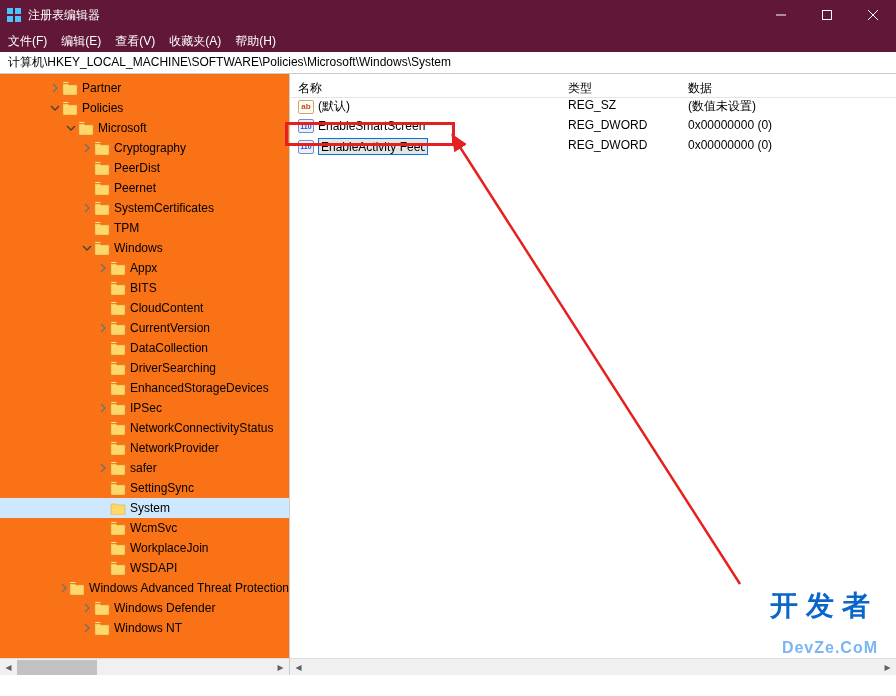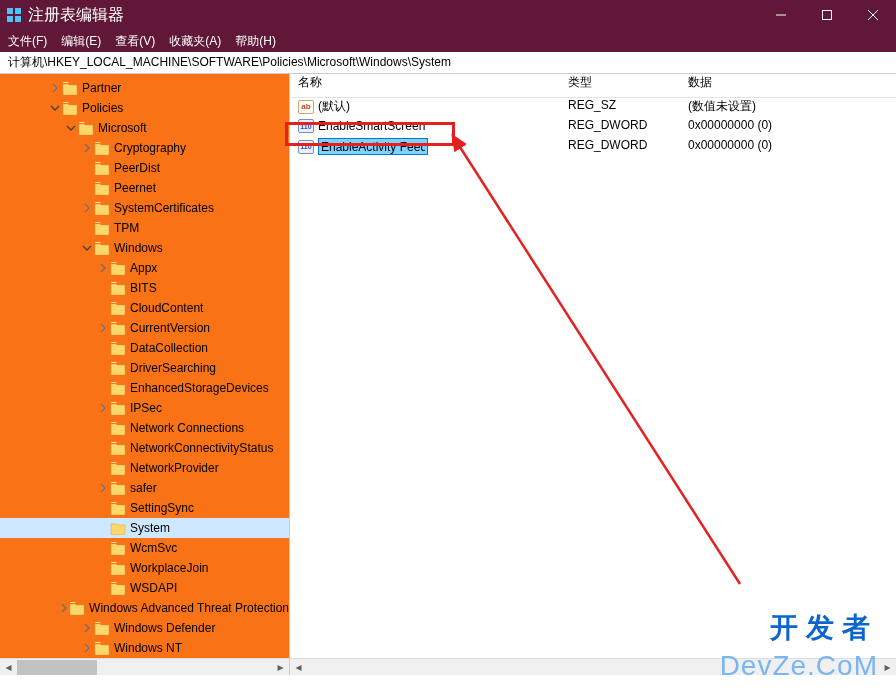--- a/index.html
+++ b/index.html
@@ -1,20 +1,20 @@
 <!DOCTYPE html>
 <html><head>
 <meta charset="utf-8">
 <style>
 * { margin: 0; padding: 0; box-sizing: border-box; font-family: 'Microsoft YaHei', 'Segoe UI', sans-serif; font-size: 12px; }
 body { width: 896px; height: 696px; background: #fff; overflow: hidden; position: relative; }
 
 .titlebar { height: 30px; background: #611737; color: #fff; display: flex; align-items: center; padding-left: 6px; }
 .titlebar-icon { width: 16px; height: 16px; margin-right: 6px; display:inline-flex; align-items:center; justify-content:center; }
-.titlebar-text { flex: 1; font-size: 16px; }
+.titlebar-text { flex: 1; font-size: 12px; }
 .titlebar-btns { display: flex; height: 100%; }
 .titlebar-btn { width: 46px; height: 30px; display: flex; align-items: center; justify-content: center; color: #fff; }
 .titlebar-btn svg { stroke: #fff; }
 
 .menubar { height: 22px; background: #611737; color: #fff; display: flex; align-items: center; padding-left: 8px; gap: 14px; font-size: 12px; }
 .menu-item { cursor: default; }
 
 .addressbar { height: 22px; border-bottom: 1px solid #ccc; display: flex; align-items: center; padding-left: 8px; font-size: 12px; background:#fff; color:#000; }
 
 .main { display: flex; height: 601px; }
@@ -23,43 +23,43 @@
 .tree-row { display: flex; align-items: center; height: 20px; padding-left: 0; }
 .tree-row.selected { background: #cde8ff; }
 .indent { display: inline-block; }
 .expander { width: 14px; height: 14px; display: inline-flex; align-items:center; justify-content:center; color:#5b5b5b; }
 .expander.none { visibility: hidden; }
 .folder-icon { width: 16px; height: 14px; margin-right: 4px; display:inline-flex; }
 .folder-icon svg { width:16px; height:14px; }
 .tree-label { font-size: 12px; }
 
 .list-pane { flex: 1; position: relative; background:#fff; }
-.list-header { display: flex; height: 24px; border-bottom: 1px solid #e5e5e5; align-items: flex-start; }
+.list-header { display: flex; height: 24px; border-bottom: 1px solid #e5e5e5; align-items: flex-end; }
 .list-header-cell { padding-left: 8px; font-size: 12px; color:#000; }
 .col-name { width: 270px; }
 .col-type { width: 120px; }
 .col-data { flex: 1; }
 .list-body { }
 .list-row { display: flex; align-items: flex-start; height: 20px; }
 .list-cell { padding-left: 8px; font-size: 12px; display:flex; align-items:center; }
 .list-cell .reg-icon { width: 16px; height: 16px; margin-right: 4px; display:inline-flex; align-items:center; justify-content:center; }
 .reg-sz { color: #d04040; background:#ffe; border:1px solid #d0a080; border-radius:2px; font-size:8px; font-weight:bold; width:16px; height:14px; display:inline-flex; align-items:center; justify-content:center; }
 .reg-dw { color: #2050c0; background:#eef; border:1px solid #7090c0; border-radius:2px; font-size:7px; font-weight:bold; width:16px; height:14px; display:inline-flex; align-items:center; justify-content:center; }
-.edit-input { border: 1px solid #0078d7; padding: 0 2px; height: 17px; font-size: 12px; background:#7dd3fc; }
+.edit-input { border: 1px solid #0078d7; padding: 0 2px; height: 17px; font-size: 12px; background:#e5e5e5; }
 
 .highlight-box { position: absolute; border: 3px solid #e62020; pointer-events: none; }
 .arrow-line { position: absolute; pointer-events: none; }
 
 .scrollbar-h { position: absolute; bottom: 0; left: 0; right: 0; height: 17px; background: #f0f0f0; border-top: 1px solid #ddd; display:flex; align-items:center; }
 .scrollbar-h .sbtn { width:17px; height:17px; display:flex; align-items:center; justify-content:center; color:#606060;}
 .scrollbar-h .thumb { position:absolute; height:15px; top:1px; background:#c2c2c2; border-radius:0; }
 
-.watermark { position:absolute; right:18px; bottom:16px; text-align:right; line-height:1; pointer-events:none; }
+.watermark { position:absolute; right:18px; bottom:40px; text-align:right; line-height:1; pointer-events:none; }
 .watermark .cn { font-size:28px; color:#0a66cc; font-weight:600; letter-spacing:8px; }
-.watermark .en { font-size:28px; color:#79b6f2; font-weight:400; letter-spacing:1px; margin-top:10px; }
+.watermark .en { font-size:16px; color:#79b6f2; font-weight:700; letter-spacing:1px; margin-top:20px; }
 </style>
 </head>
 <body>
 
 <div class="titlebar">
   <span class="titlebar-icon">
     <svg width="14" height="14" viewBox="0 0 14 14">
         <rect x="0" y="0" width="6" height="6" fill="#4cc2ff"></rect>
         <rect x="8" y="0" width="6" height="6" fill="#4cc2ff"></rect>
         <rect x="0" y="8" width="6" height="6" fill="#4cc2ff"></rect>
@@ -327,31 +327,20 @@
         </div>
         <div class="tree-row">
           <span class="indent" style="width: 96px;"></span>
           <span class="expander none"></span>
           <span class="folder-icon">
             <svg viewBox="0 0 16 14">
               <path d="M1 3 h5 l1 1 h8 v9 a1 1 0 0 1 -1 1 h-12 a1 1 0 0 1 -1 -1 z" fill="#ffd76b" stroke="#caa13e" stroke-width="0.5"></path>
               <path d="M1 3 v-1 a1 1 0 0 1 1 -1 h4 l1 1 h-6" fill="#ffe49a"></path>
             </svg>
           </span>
-          <span class="tree-label">Network Connections</span>
-        </div>
-        <div class="tree-row">
-          <span class="indent" style="width: 96px;"></span>
-          <span class="expander none"></span>
-          <span class="folder-icon">
-            <svg viewBox="0 0 16 14">
-              <path d="M1 3 h5 l1 1 h8 v9 a1 1 0 0 1 -1 1 h-12 a1 1 0 0 1 -1 -1 z" fill="#ffd76b" stroke="#caa13e" stroke-width="0.5"></path>
-              <path d="M1 3 v-1 a1 1 0 0 1 1 -1 h4 l1 1 h-6" fill="#ffe49a"></path>
-            </svg>
-          </span>
           <span class="tree-label">NetworkConnectivityStatus</span>
         </div>
         <div class="tree-row">
           <span class="indent" style="width: 96px;"></span>
           <span class="expander none"></span>
           <span class="folder-icon">
             <svg viewBox="0 0 16 14">
               <path d="M1 3 h5 l1 1 h8 v9 a1 1 0 0 1 -1 1 h-12 a1 1 0 0 1 -1 -1 z" fill="#ffd76b" stroke="#caa13e" stroke-width="0.5"></path>
               <path d="M1 3 v-1 a1 1 0 0 1 1 -1 h4 l1 1 h-6" fill="#ffe49a"></path>
             </svg>

